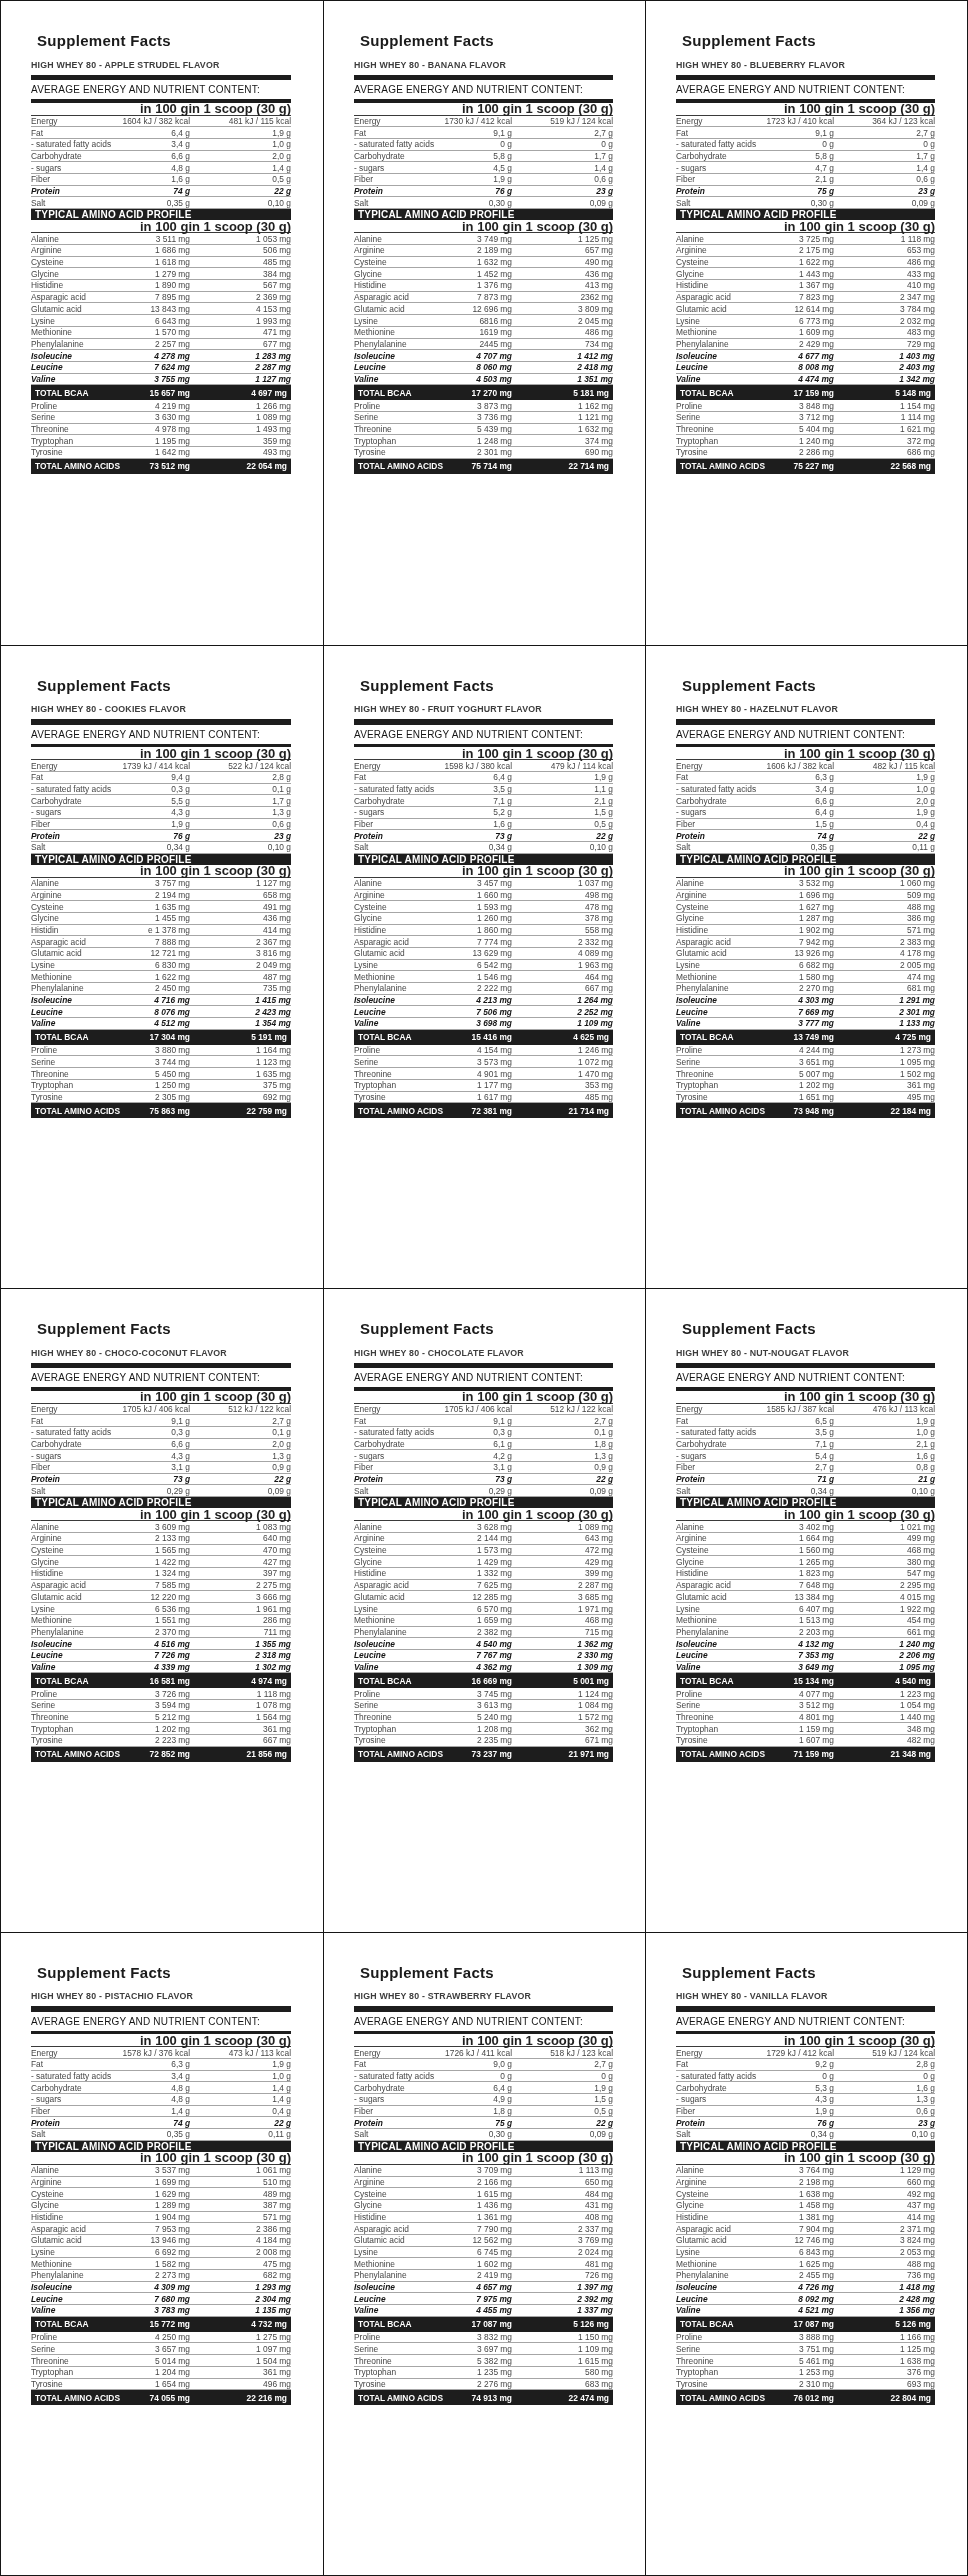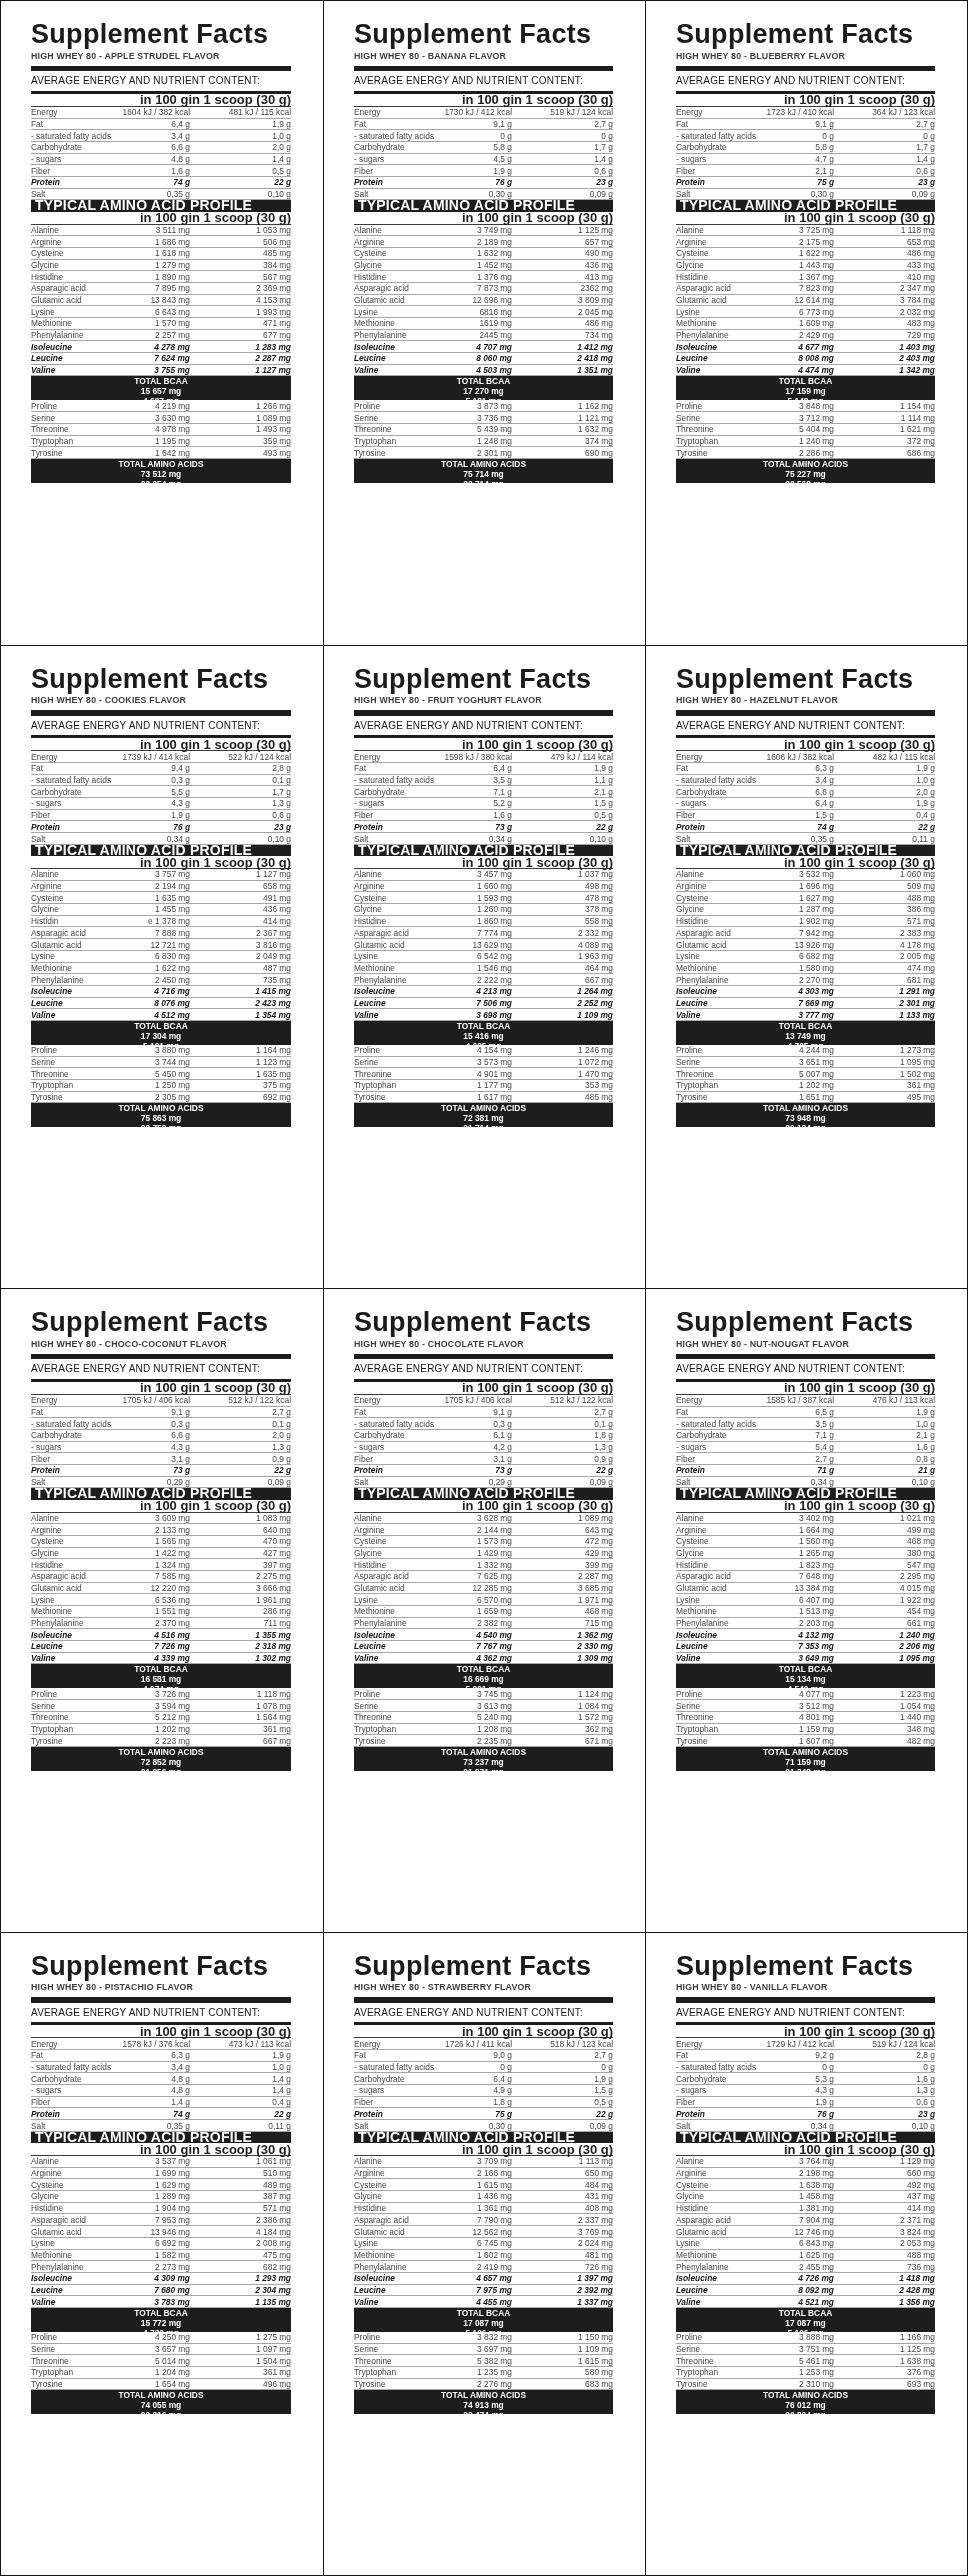--- a/index.html
+++ b/index.html
@@ -6,36 +6,36 @@
   body{font-family:"Liberation Sans",sans-serif;color:#1b1b1b;}
   .sheet{
     width:968px;height:2576px;box-sizing:border-box;background:#fff;
     display:grid;grid-template-columns:repeat(3,1fr);grid-template-rows:repeat(4,1fr);
     border:1.6px solid #161616;
   }
   .cell{box-sizing:border-box;border-left:1.6px solid #161616;border-top:1.6px solid #161616;overflow:hidden;background:#fff;}
   .cell:nth-child(3n+1){border-left:none;}
   .cell:nth-child(-n+3){border-top:none;}
   .panel{padding:21px 32px 0 30px;}
-  .title{font-size:27px;font-weight:bold;letter-spacing:0.3px;margin:0;line-height:25.5px;color:#1b1b1b;}
+  .title{font-size:15px;font-weight:bold;letter-spacing:0.3px;margin:6px;line-height:25.5px;color:#1b1b1b;}
   .subtitle{font-size:8.8px;font-weight:bold;color:#3d3d3d;letter-spacing:0.2px;margin-top:3.2px;line-height:10.4px;}
   .bar{background:#1d1d1d;}
   .bar.thick{height:5.6px;margin-top:4.8px;}
   .bar.thin{height:3.2px;}
   .heading{font-size:10px;font-weight:normal;letter-spacing:0.2px;margin:4px 0 3.2px;color:#161616;line-height:12px;}
   .tbl{width:100%;}
   .row{display:flex;align-items:center;height:10.7px;border-bottom:0.8px solid #a6a6a6;font-size:8.4px;color:#464646;}
   .row .lbl{flex:0 0 auto;white-space:nowrap;}
   .row .v1{flex:1 1 auto;text-align:right;white-space:nowrap;}
   .row .v2{flex:0 0 101px;text-align:right;white-space:nowrap;}
   .row.head{font-weight:bold;color:#1f1f1f;border-bottom:1.6px solid #3a3a3a;font-size:13px;height:12px;}
   .row.b{font-weight:bold;color:#161616;font-style:italic;}
-  .row.t{background:#1d1d1d;color:#ffffff;font-weight:bold;border-bottom:none;padding:0 4px;height:24px;flex-direction:column;}
+  .row.t{background:#1d1d1d;color:#ffffff;font-weight:bold;border-bottom:none;padding:0 4px;height:15px;}
   .row.t .v2{flex-basis:97px;}
-  .section-bar{background:#1d1d1d;color:#ffffff;font-weight:bold;font-size:14px;letter-spacing:0.2px;padding:0 4px;height:11.2px;line-height:11.2px;}
+  .section-bar{background:#1d1d1d;color:#ffffff;font-weight:bold;font-size:10px;letter-spacing:0.2px;padding:0 4px;height:11.2px;line-height:11.2px;}
 </style>
 </head>
 <body>
 
 <div class="sheet">
   <div class="cell">
     <div class="panel">
       <h1 class="title">Supplement Facts</h1>
       <div class="subtitle">HIGH WHEY 80 - APPLE STRUDEL FLAVOR</div>
       <div class="bar thick"></div>

